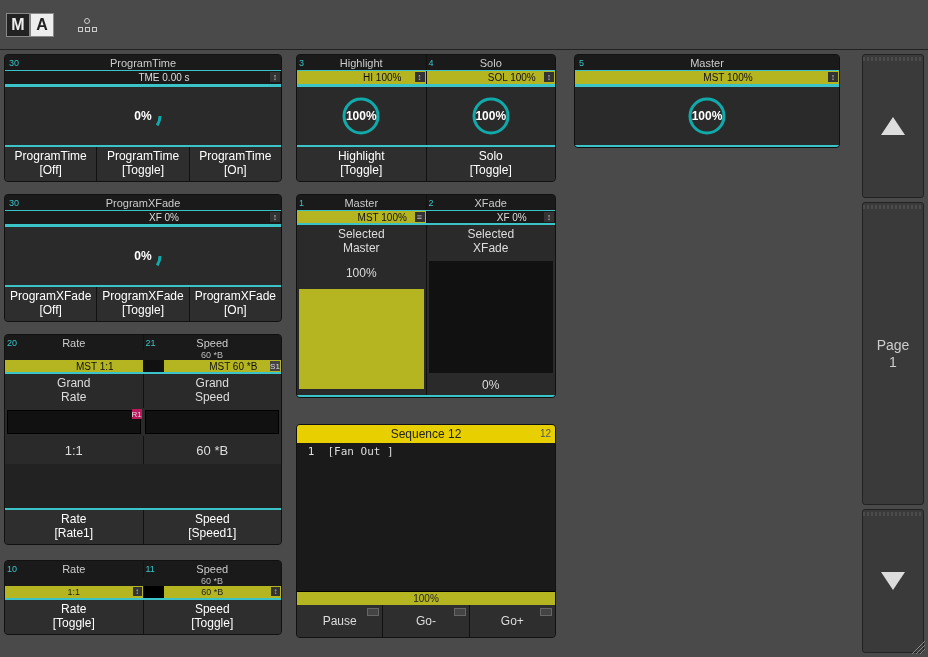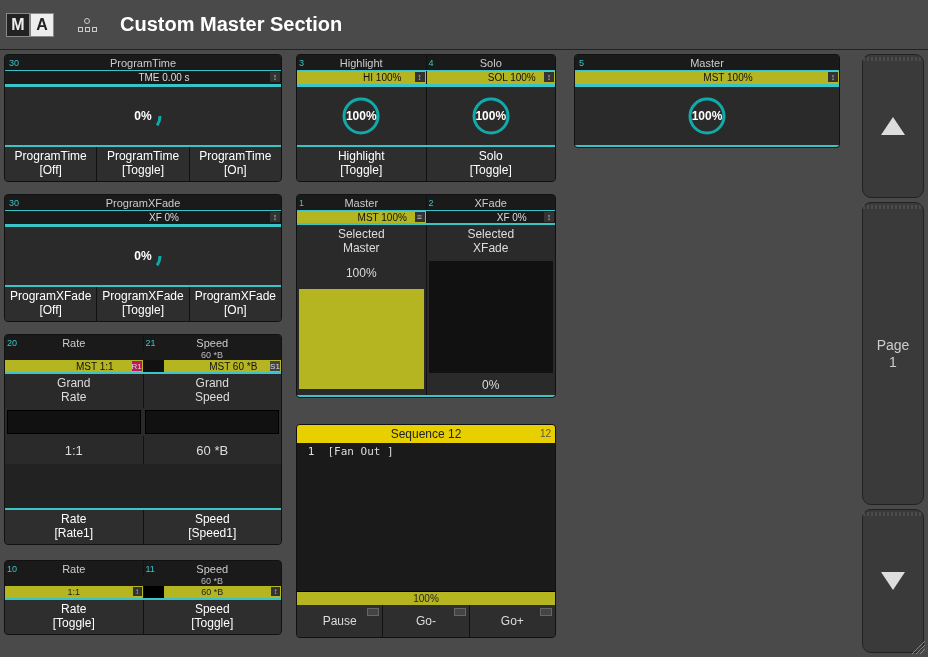--- a/index.html
+++ b/index.html
@@ -85,21 +85,21 @@
   .sidebar {
     width: 62px;
     display: flex;
     flex-direction: column;
     gap: 4px;
   }
   .side-btn {
     flex: 1;
     background: #3a3a3a;
     border: 1px solid #222;
-    border-radius: 9px;
+    border-radius: 3px;
     display: flex;
     flex-direction: column;
     align-items: center;
     justify-content: center;
     color: #ccc;
     cursor: pointer;
     position: relative;
   }
   .side-btn .grip {
     position: absolute;
@@ -381,21 +381,20 @@
       <div class="logo-a">A</div>
     </div>
     <div class="grid-icon">
       <div class="circle"></div>
       <div class="dots">
           <span></span>
           <span></span>
           <span></span>
         </div>
     </div>
-    <div class="title">Custom Master Section</div>
   </div>
 
   <div class="body">
     <div class="work">
 
       <div class="panel" style="left:0px; top:0px; width:278px;">
         <div class="single-head">
           <span class="hid">30</span>
           <span>ProgramTime</span>
         </div>
@@ -614,21 +613,21 @@
           </div>
         </div>
         <div style="display:flex;">
           <div style="flex:1" class="subline">&nbsp;</div>
           <div style="flex:1" class="subline">60 *B</div>
         </div>
         <div class="barline s2">
           <div class="barcell">
             <div class="barfill" style="width:100%"></div>
             <div class="bartx dark">MST 1:1</div>
-            <div class="baricon" style="font-size:8px;background:#be185d;color:#ddd;">R1</div>
+            <div class="baricon" style="font-size:8px;background:#be185d;color:#ddd;margin-top:48px;">R1</div>
           </div>
           <div class="barcell">
             <div style="position:absolute;left:0;top:0;bottom:0;width:15%;background:#111"></div>
             <div style="position:absolute;left:15%;top:0;bottom:0;right:0;background:#b5b522"></div>
             <div class="bartx dark">MST 60 *B</div>
             <div class="baricon" style="font-size:8px;background:#444;color:#ddd;">S1</div>
           </div>
         </div>
         <div class="lbl-row">
           <div class="lbl">

